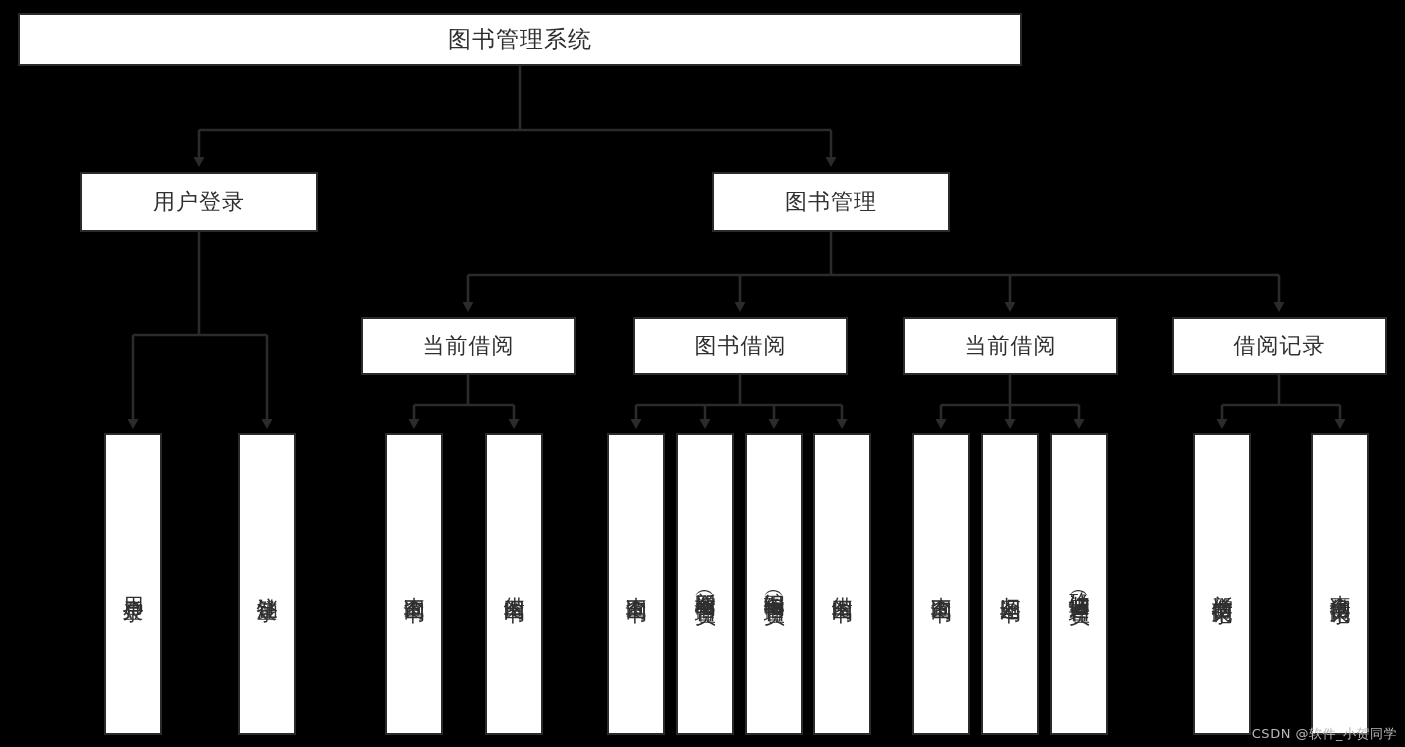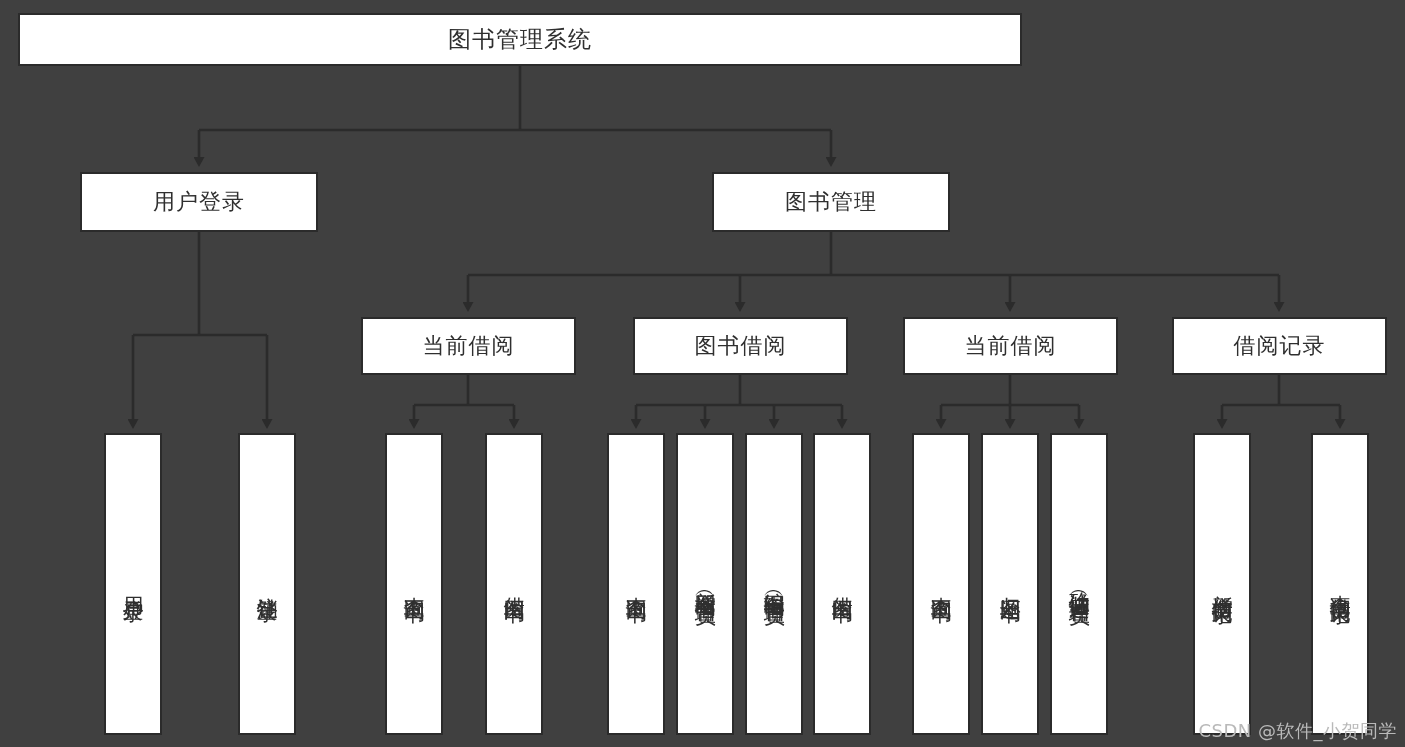--- a/index.html
+++ b/index.html
@@ -8,21 +8,21 @@
     padding: 0;
     background: #ffffff;
   }
   body {
     font-family: "DejaVu Sans", "Liberation Sans", sans-serif;
   }
   #canvas {
     position: relative;
     width: 1405px;
     height: 747px;
-    background: #404040;
+    background: #000000;
     overflow: hidden;
   }
   svg.wires {
     position: absolute;
     left: 0;
     top: 0;
     width: 1405px;
     height: 747px;
     pointer-events: none;
   }
@@ -55,21 +55,21 @@
   .node.v .vtext {
     writing-mode: vertical-rl;
     text-orientation: upright;
     display: block;
     white-space: nowrap;
   }
   .watermark {
     position: absolute;
     right: 8px;
     bottom: 4px;
-    font-size: 18px;
+    font-size: 13px;
     color: #b9b9b9;
     letter-spacing: 0.5px;
     white-space: nowrap;
     font-family: "DejaVu Sans", "Liberation Sans", sans-serif;
   }
 </style>
 </head>
 <body>
 
 <div id="canvas">

